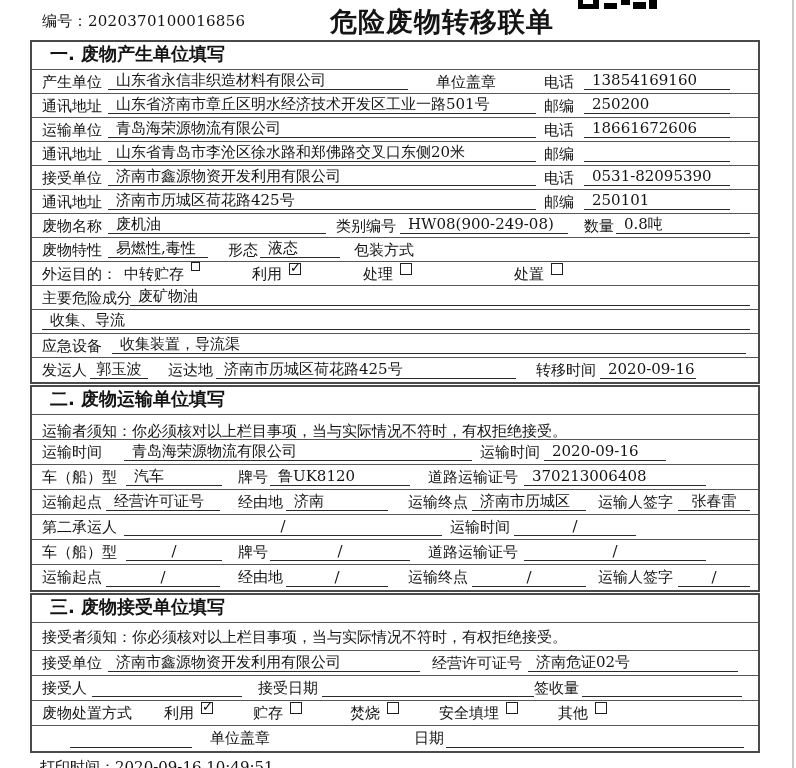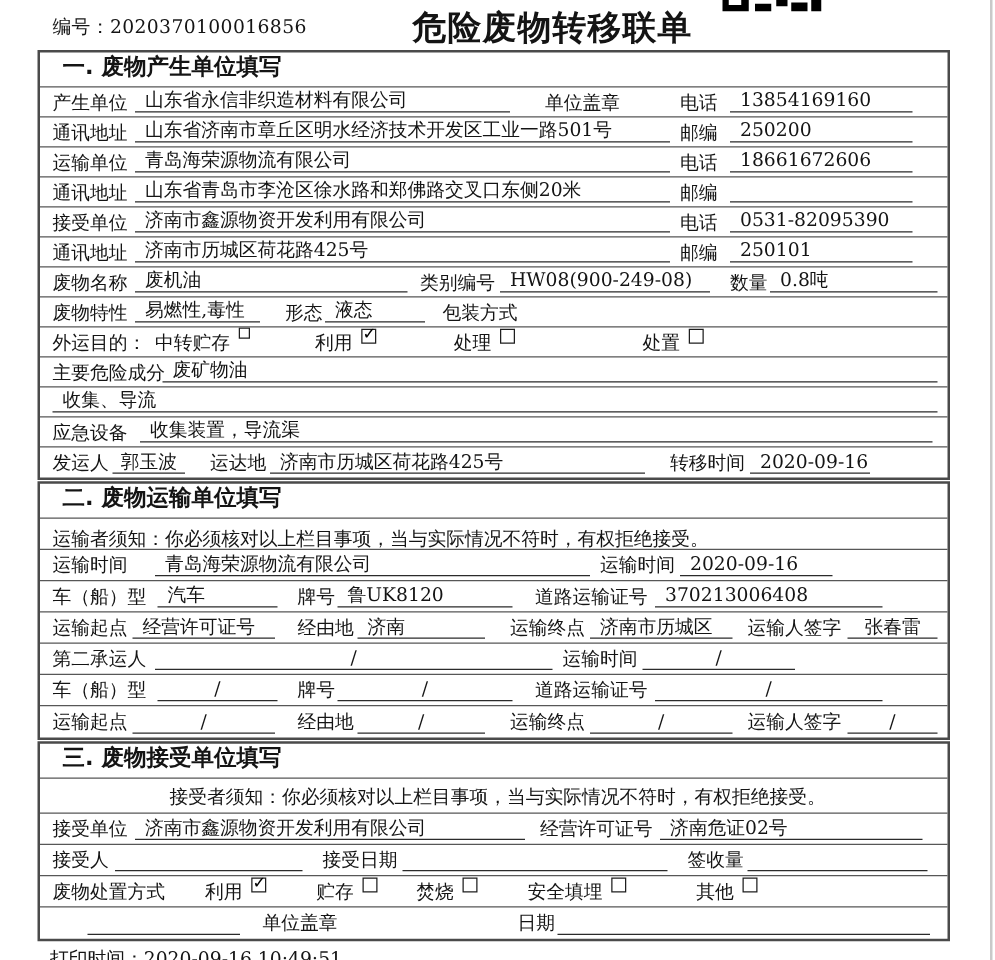--- a/index.html
+++ b/index.html
@@ -17,21 +17,21 @@
 
   .tbl { margin-left:30px; width:730px; border:2px solid #4a4a4a; }
   .tbl + .tbl { margin-top:1px; }
 
   .srow { display:flex; align-items:flex-start; height:24px; padding:0 4px 0 10px; border-bottom:1px solid #575757; }
   .srow:last-child { border-bottom:none; }
   .t2 .srow, .t3 .srow { height:25px; }
   .sechead { font-family:"DejaVu Sans","Liberation Sans",sans-serif; font-weight:bold; font-size:18px;
              line-height:24px; height:28px; padding-left:18px; border-bottom:1px solid #575757; }
   .notice { height:32px; line-height:32px; }
-  .t3 .notice { height:28px; line-height:28px;justify-content:center; }
+  .t3 .notice { height:28px; line-height:28px; }
 
   .lbl { display:inline-block; line-height:24px; white-space:nowrap; flex:0 0 auto; }
   .t2 .lbl, .t3 .lbl { line-height:25px; }
   .uv { display:inline-block; border-bottom:1px solid #2b2b2b; height:20px; line-height:20px;
         align-self:flex-end; margin-bottom:3px; padding:0 2px 0 8px; white-space:nowrap; flex:0 0 auto; }
   .uv.fx { flex:1 1 auto; }
   .uv.tc { text-align:center; padding-left:2px; }
   .opt { display:inline-block; line-height:24px; white-space:nowrap; }
   .t3 .opt { line-height:25px; }
 
@@ -239,35 +239,35 @@
     <span class="uv" style="width:312px">济南市鑫源物资开发利用有限公司</span>
     <span class="lbl w96l" style="margin-left:12px">经营许可证号</span>
     <span class="uv fx" style="margin-right:16px">济南危证02号</span>
   </div>
 
   <div class="srow">
     <span class="lbl w50">接受人</span>
     <span class="uv" style="width:150px"></span>
     <span class="lbl w64" style="margin-left:16px">接受日期</span>
     <span class="uv" style="width:212px"></span>
-    <span class="lbl w48" style="margin-left:16px">签收量</span>
+    <span class="lbl w48" style="margin-left:0">签收量</span>
     <span class="uv fx" style="margin-right:12px"></span>
   </div>
 
   <div class="srow">
     <span class="lbl" style="width:96px">废物处置方式</span>
     <span class="opt" style="margin-left:26px">利用</span>
     <span class="cb checked"></span>
     <span class="opt" style="margin-left:40px">贮存</span>
     <span class="cb"></span>
-    <span class="opt" style="margin-left:31px">焚烧</span>
+    <span class="opt" style="margin-left:48px">焚烧</span>
     <span class="cb"></span>
     <span class="opt" style="margin-left:40px">安全填埋</span>
     <span class="cb"></span>
-    <span class="opt" style="margin-left:56px">其他</span>
+    <span class="opt" style="margin-left:40px">其他</span>
     <span class="cb"></span>
   </div>
 
   <div class="srow">
     <span class="uv" style="width:122px;margin-left:28px"></span>
     <span class="lbl w64" style="margin-left:18px">单位盖章</span>
     <span class="lbl w32" style="margin-left:140px">日期</span>
     <span class="uv fx" style="margin-right:10px"></span>
   </div>
 </div>

